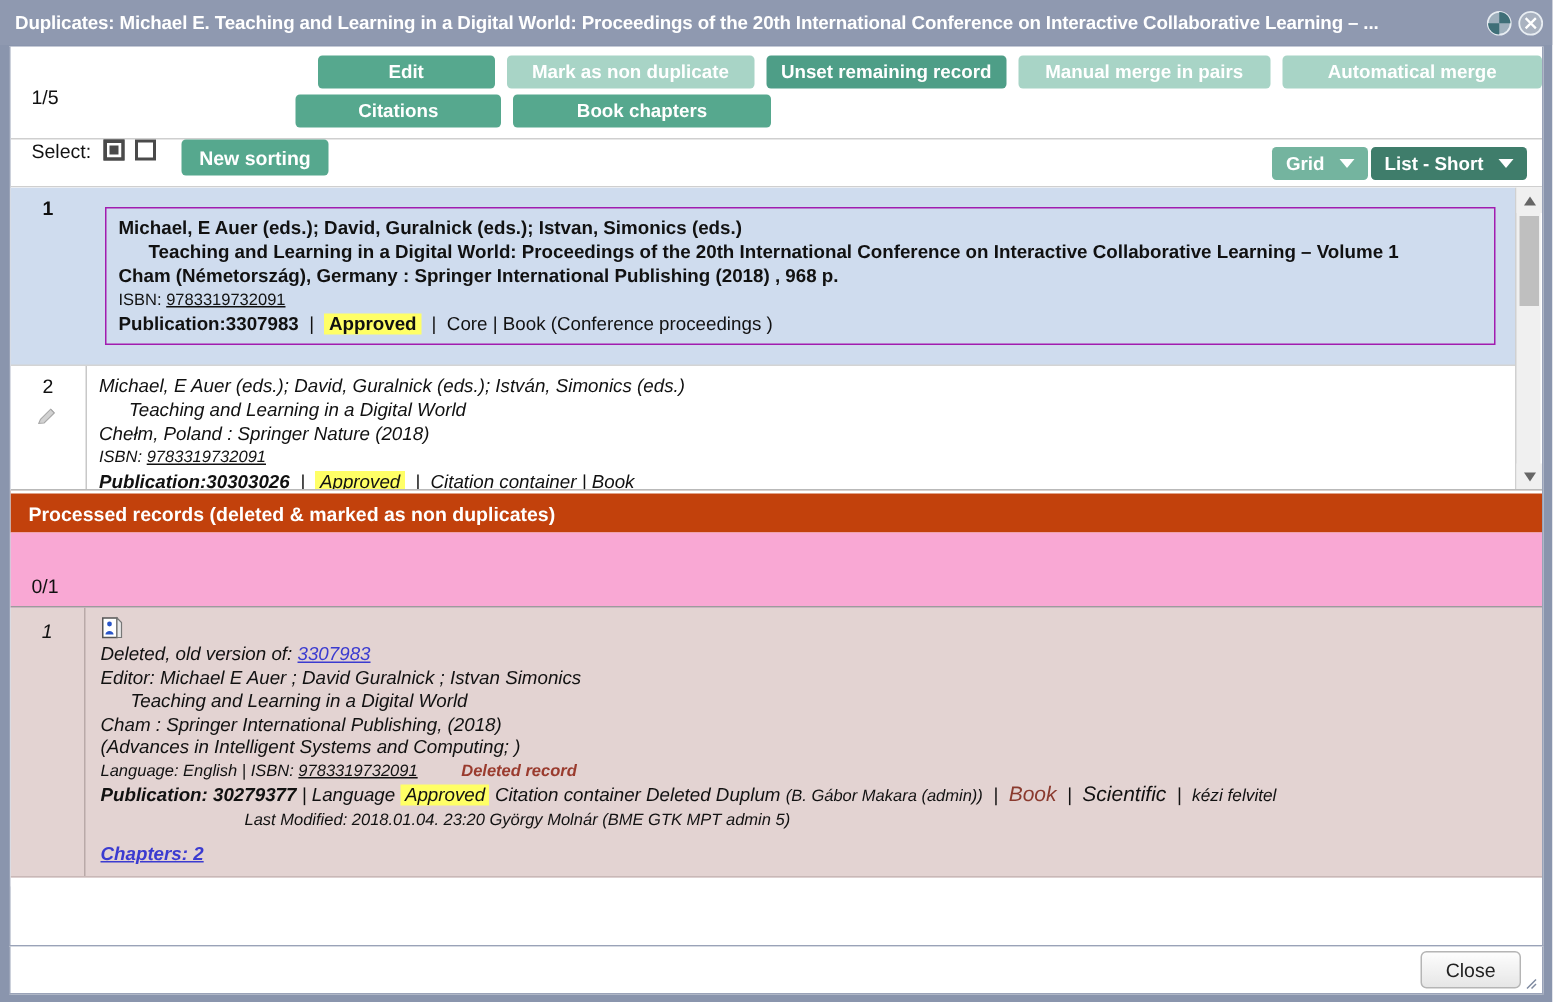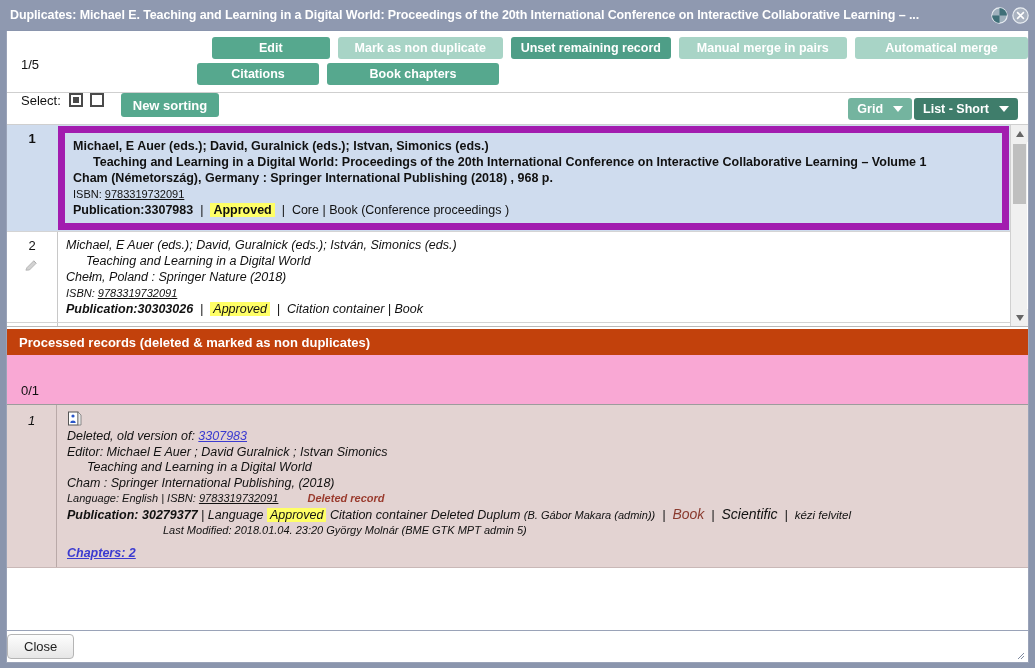--- a/index.html
+++ b/index.html
@@ -75,21 +75,21 @@
     white-space: nowrap;
   }
   .btn.strong { background: #56a88e; }
   .btn.mid    { background: #4e9e87; }
   .btn.soft   { background: #a8d4c6; }
   .w-edit   { width: 122px; margin-left: 15px; }
   .w-mark   { width: 172px; }
   .w-unset  { width: 166px; }
   .w-manual { width: 175px; }
   .w-auto   { width: 180px; }
-  .w-cit    { width: 122px; }
+  .w-cit    { width: 137px; }
   .w-book   { width: 172px; }
 
   
   .selectbar {
     position: relative;
     height: 32px;
     border-bottom: 1px solid #cfcfcf;
     display: flex; align-items: flex-start;
     padding-left: 14px;
   }
@@ -159,23 +159,23 @@
   }
   .dup-row .bodycell {
     flex: 1 1 auto;
     padding: 5px 8px 5px 8px;
     font-size: 12.5px;
     color: #111;
     line-height: 16px;
     border-left: 1px solid #c8c8c8;
   }
   .dup-row.selected .bodycell {
-    border: 7px solid #a21caf;
+    border: 1px solid #a21caf;
     background: #cfdcee;
-    margin: 1px;
+    margin: 13px;
   }
   .rec-line { white-space: nowrap; }
   .rec-bold { font-weight: bold; }
   .rec-italic { font-style: italic; }
   .rec-indent { padding-left: 20px; }
   .rec-small { font-size: 11px; }
   .ulink { text-decoration: underline; }
   .hl { background: #ffff66; padding: 0 3px; }
   .pubbold { font-weight: bold; }
 
@@ -262,21 +262,21 @@
   .kind-small { font-size: 11.5px; font-style: italic; }
 
   
   .footer {
     position: absolute;
     left: 6px; top: 631px;
     width: 1023px; height: 32px;
     background: #ffffff;
     border: 1px solid #9aa3b8;
     border-top: none;
-    display: flex; align-items: center; justify-content: flex-start;
+    display: flex; align-items: center; justify-content: flex-end;
     padding-right: 14px;
   }
   .btn-close {
     background: linear-gradient(#fdfdfd, #e6e6e6);
     border: 1px solid #b5b5b5;
     border-radius: 4px;
     font-size: 13px;
     color: #222;
     padding: 4px 16px;
     cursor: pointer;
@@ -428,20 +428,21 @@
             <circle cx="6" cy="5" r="1.6" fill="#2a55c8"></circle>
             <path d="M3.3 12 C3.3 8.8 8.7 8.8 8.7 12 Z" fill="#2a55c8"></path>
           </svg>
           <div>
             <span>Deleted, old version of:</span>
             <span class="link-blue">3307983</span>
           </div>
           <div>Editor: Michael E Auer ;   David Guralnick ;   Istvan Simonics</div>
           <div class="rec-indent">Teaching and Learning in a Digital World</div>
           <div>Cham : Springer International Publishing, (2018)</div>
+          <div>(Advances in Intelligent Systems and Computing; )</div>
           <div class="rec-small">
             <span>Language: English | ISBN:</span>
             <span class="ulink">9783319732091</span>
             <span class="deleted-tag">Deleted record</span>
           </div>
           <div>
             <span class="pubbold">Publication: 30279377</span>
             <span>| Language</span>
             <span class="hl">Approved</span>
             <span>Citation container Deleted Duplum</span>

